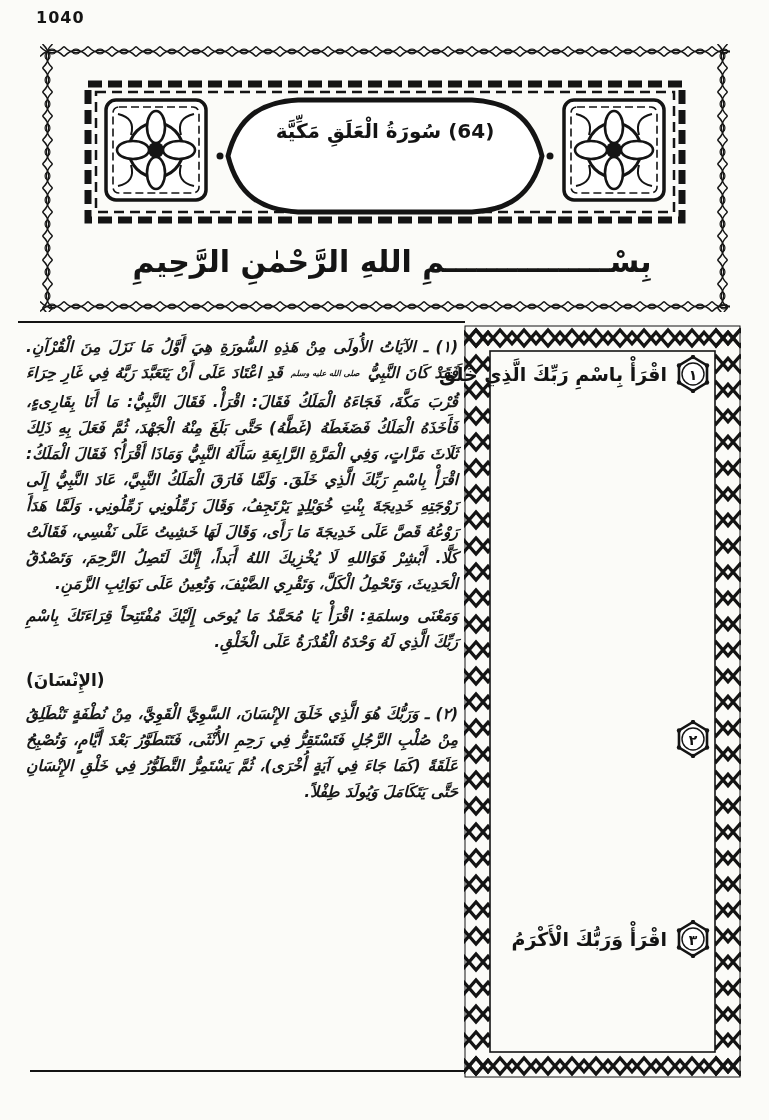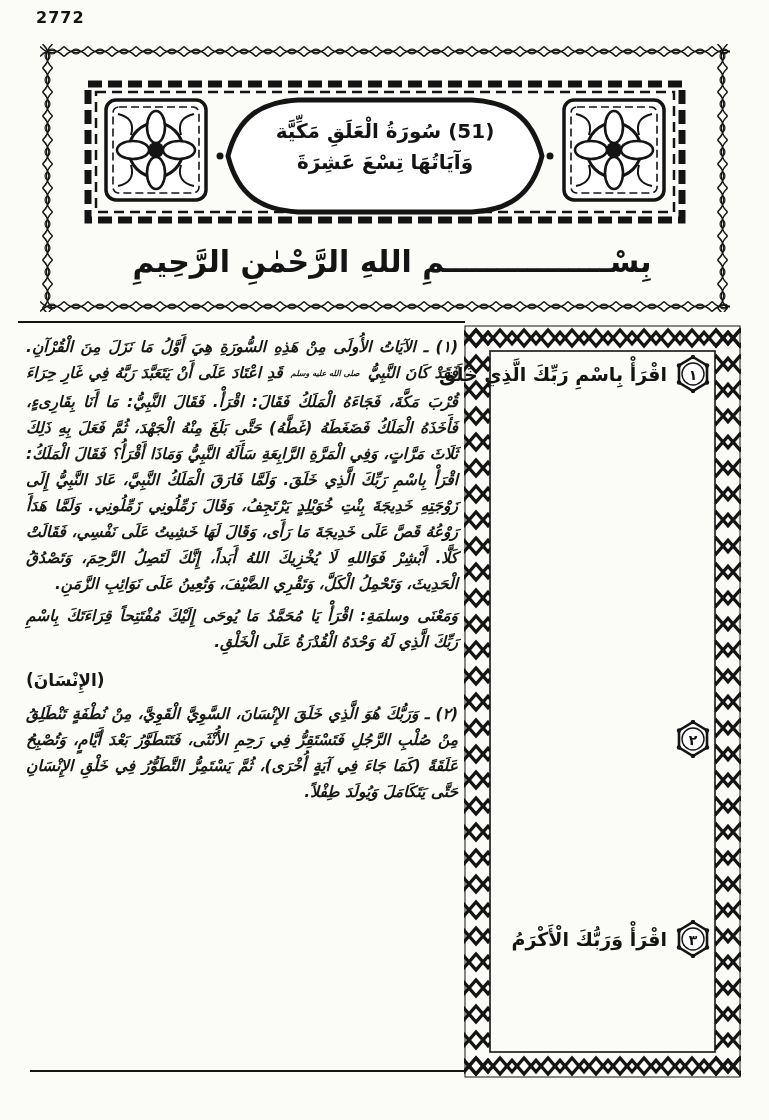--- a/index.html
+++ b/index.html
@@ -58,21 +58,21 @@
     position: absolute; right: 29px;
     display: flex; align-items: center; gap: 7px; direction: rtl;
   }
   .verse-row .vtext { font-size: 19px; font-weight: bold; white-space: nowrap; }
   .v1 { top: 30px; } .v2 { top: 395px; } .v3 { top: 595px; }
   .medallion { display: block; }
 </style>
 </head>
 <body>
 
-<div class="page-number">2772</div>
+<div class="page-number">1040</div>
 
 <div class="header-frame">
   <svg class="frame-art" width="690" height="268" viewBox="0 0 690 268">
     <defs>
       <pattern id="gu-h" width="24" height="15" patternUnits="userSpaceOnUse">
         <path d="M0,2.5 Q12,15 24,2.5" fill="none" stroke="#141414" stroke-width="1.5"></path>
         <path d="M0,12.5 Q12,0 24,12.5" fill="none" stroke="#141414" stroke-width="1.5"></path>
         <ellipse cx="12" cy="7.5" rx="3.4" ry="2.5" fill="none" stroke="#141414" stroke-width="1.1"></ellipse>
       </pattern>
       <pattern id="gu-v" width="24" height="15" patternUnits="userSpaceOnUse" patternTransform="rotate(90)">
@@ -107,22 +107,21 @@
     <use href="#hmed" x="64" y="54"></use>
     <use href="#hmed" x="522" y="54"></use>
 
     <circle cx="180" cy="112" r="3.5" fill="#141414"></circle>
     <circle cx="510" cy="112" r="3.5" fill="#141414"></circle>
     <path d="M188,112 C198,72 222,58 258,56 L432,56 C468,58 492,72 502,112
              C492,152 468,166 432,168 L258,168 C222,166 198,152 188,112 Z" fill="#ffffff" stroke="#141414" stroke-width="5"></path>
   </svg>
 
   <div class="title-lines">
-    <div class="title-line">(51) سُورَةُ الْعَلَقِ مَكِّيَّة</div>
-    <div class="title-line">وَآيَاتُهَا تِسْعَ عَشِرَةَ</div>
+    <div class="title-line">(64) سُورَةُ الْعَلَقِ مَكِّيَّة</div>
   </div>
 
   <div class="basmala">بِسْــــــــــــــــمِ اللهِ الرَّحْمٰنِ الرَّحِيمِ</div>
 </div>
 
 <div class="rule rule-top"></div>
 <div class="rule rule-bottom"></div>
 
 <div class="commentary">
   <p><span>(١) ـ الآيَاتُ الأُولَى مِنْ هَذِهِ السُّورَةِ هِيَ أَوَّلُ مَا نَزَلَ مِنَ الْقُرْآنِ. فَقَدْ كَانَ النَّبِيُّ</span> <span class="saw">صلى الله عليه وسلم</span> <span>قَدِ اعْتَادَ عَلَى أَنْ يَتَعَبَّدَ رَبَّهُ فِي غَارِ حِرَاءَ قُرْبَ مَكَّةَ، فَجَاءَهُ الْمَلَكُ فَقَالَ: اقْرَأْ. فَقَالَ النَّبِيُّ: مَا أَنَا بِقَارِىءٍ، فَأَخَذَهُ الْمَلَكُ فَضَغَطَهُ (غَطَّهُ) حَتَّى بَلَغَ مِنْهُ الْجَهْدَ، ثُمَّ فَعَلَ بِهِ ذَلِكَ ثَلَاثَ مَرَّاتٍ، وَفِي الْمَرَّةِ الرَّابِعَةِ سَأَلَهُ النَّبِيُّ وَمَاذَا أَقْرَأُ؟ فَقَالَ الْمَلَكُ: اقْرَأْ بِاسْمِ رَبِّكَ الَّذِي خَلَقَ. وَلَمَّا فَارَقَ الْمَلَكُ النَّبِيَّ، عَادَ النَّبِيُّ إِلَى زَوْجَتِهِ خَدِيجَةَ بِنْتِ خُوَيْلِدٍ يَرْتَجِفُ، وَقَالَ زَمِّلُونِي زَمِّلُونِي. وَلَمَّا هَدَأَ رَوْعُهُ قَصَّ عَلَى خَدِيجَةَ مَا رَأَى، وَقَالَ لَهَا خَشِيتُ عَلَى نَفْسِي، فَقَالَتْ كَلَّا. أَبْشِرْ فَوَاللهِ لَا يُخْزِيكَ اللهُ أَبَداً، إِنَّكَ لَتَصِلُ الرَّحِمَ، وَتَصْدُقُ الْحَدِيثَ، وَتَحْمِلُ الْكَلَّ، وَتَقْرِي الضَّيْفَ، وَتُعِينُ عَلَى نَوَائِبِ الزَّمَنِ.</span></p>

